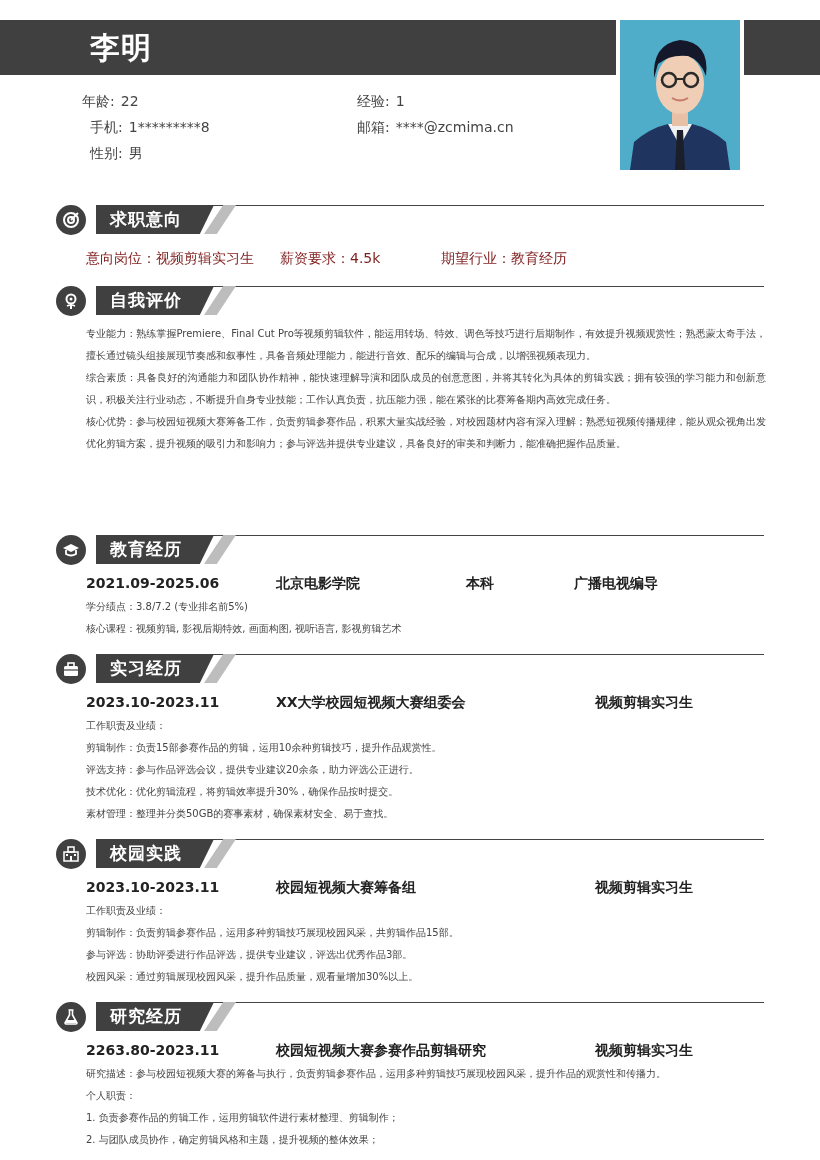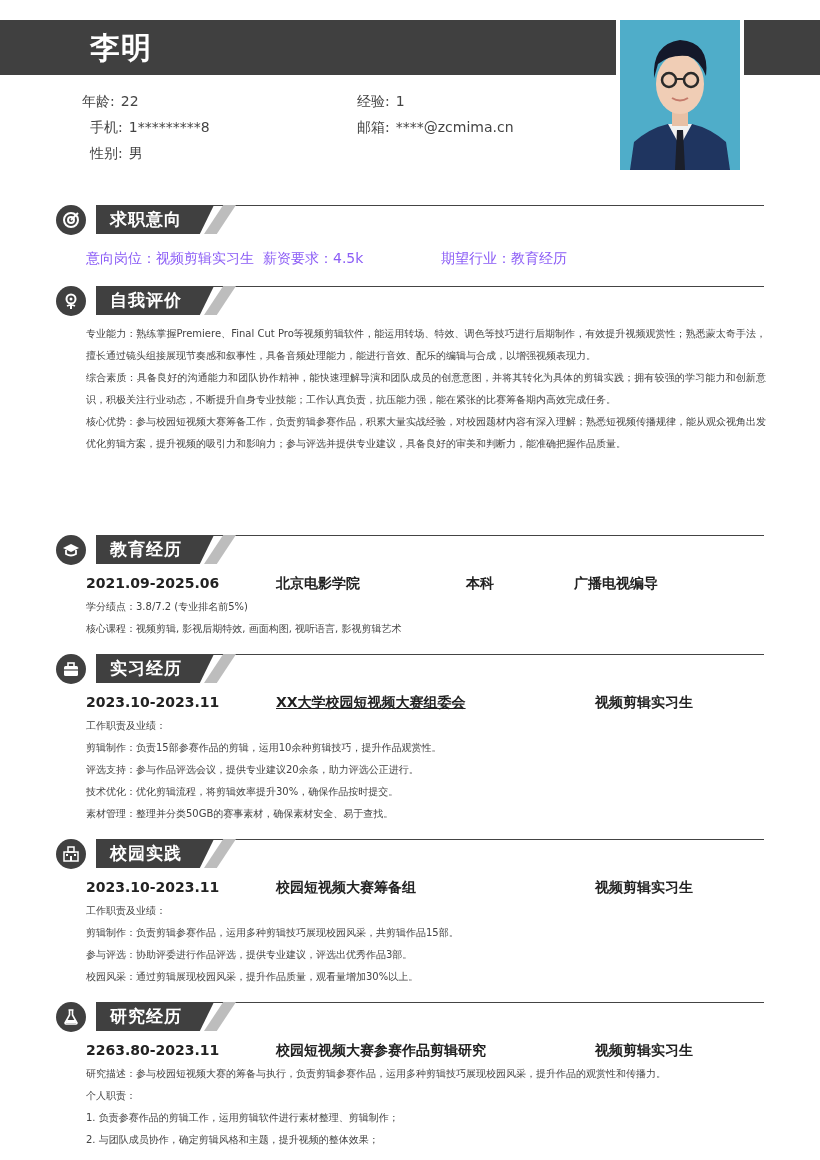--- a/index.html
+++ b/index.html
@@ -75,23 +75,23 @@
         <circle cx="9" cy="9" r="3" fill="none" stroke="#fff" stroke-width="2"></circle>
         <line x1="9" y1="9" x2="16" y2="2" stroke="#fff" stroke-width="2"></line>
       </svg>
   </div>
   <div class="sec-titlebar">
     <div class="dark"></div>
       <div class="grey"></div>
     <div class="sec-title">求职意向</div>
   </div>
 </div>
-<div class="row-head" style="top:247px; font-weight:normal; color:#8b5cf6;">
+<div class="row-head" style="top:247px; font-weight:normal; color:#7f1d1d;">
   <span style="left:0;">意向岗位：视频剪辑实习生</span>
-  <span style="left:177px;text-align:center;">薪资要求：4.5k</span>
+  <span style="left:194px;text-align:center;">薪资要求：4.5k</span>
   <span style="left:355px;">期望行业：教育经历</span>
 </div>
 
 <div class="section" style="top:286px;">
   <div class="sec-line"></div>
   <div class="sec-icon">
     <svg width="18" height="18" viewBox="0 0 18 18">
         <circle cx="9" cy="7" r="4.5" fill="none" stroke="#fff" stroke-width="2"></circle>
         <circle cx="9" cy="7" r="1.5" fill="#fff"></circle>
         <line x1="9" y1="11.5" x2="9" y2="17" stroke="#fff" stroke-width="2"></line>
@@ -145,21 +145,21 @@
       </svg>
   </div>
   <div class="sec-titlebar">
     <div class="dark"></div>
       <div class="grey"></div>
     <div class="sec-title">实习经历</div>
   </div>
 </div>
 <div class="row-head" style="top:691px;">
   <span style="left:0;">2023.10-2023.11</span>
-  <span style="left:190px;text-decoration:underline;">XX大学校园短视频大赛组委会</span>
+  <span style="left:190px;">XX大学校园短视频大赛组委会</span>
   <span style="left:509px;">视频剪辑实习生</span>
 </div>
 <div class="body-text" style="top:715px;">
   <div class="line">工作职责及业绩：</div>
   <div class="line">剪辑制作：负责15部参赛作品的剪辑，运用10余种剪辑技巧，提升作品观赏性。</div>
   <div class="line">评选支持：参与作品评选会议，提供专业建议20余条，助力评选公正进行。</div>
   <div class="line">技术优化：优化剪辑流程，将剪辑效率提升30%，确保作品按时提交。</div>
   <div class="line">素材管理：整理并分类50GB的赛事素材，确保素材安全、易于查找。</div>
 </div>
 

